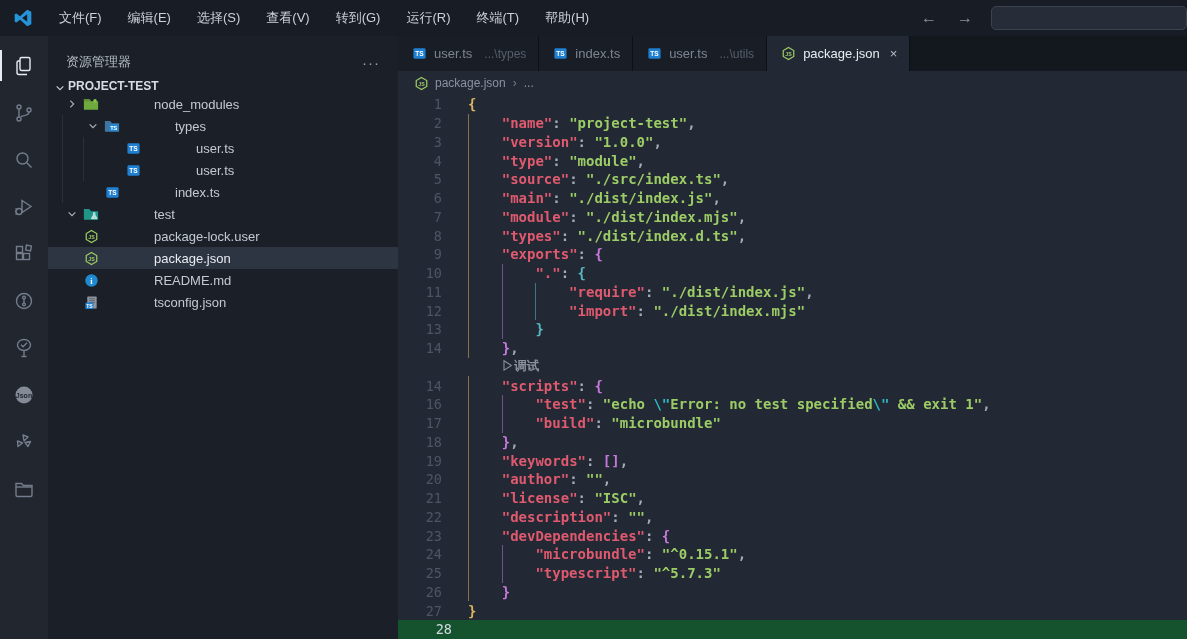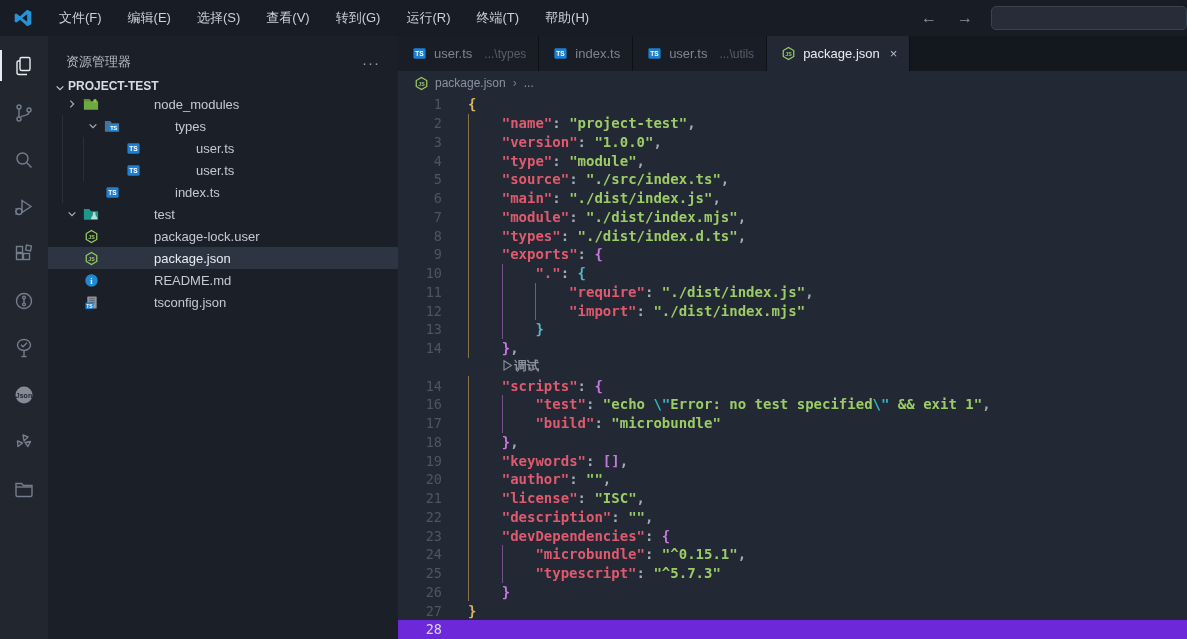--- a/index.html
+++ b/index.html
@@ -50,21 +50,21 @@
   .tab.active { background:#232934; color:#e8ecf2; }
   .tab .close { margin-left:10px; color:#b9bfc9; font-size:13px; }
   .breadcrumbs { height:24px; display:flex; align-items:center; padding-left:14px; color:#8a91a0;
                  font-size:12px; flex:none; }
   .breadcrumbs .t-icon { margin-right:5px; }
   .breadcrumbs .sep { margin:0 7px; color:#747c89; }
 
   
   .code { flex:1; font-family:"DejaVu Sans Mono", monospace; font-size:14px; overflow:hidden; }
   .line { height:18.75px; display:flex; align-items:center; }
-  .line.current { background:#6d28d9; }
+  .line.current { background:#14532d;padding-left:10px; }
   .ln { width:44px; flex:none; text-align:right; color:var(--lineno,#4c5565); font-size:13.5px; }
   .line.current .ln { color:#d2d8e1; }
   .lgap { width:26px; flex:none; }
   .lt { white-space:pre; font-weight:bold; }
   .tk-key { color:var(--c-key); } .tk-str { color:var(--c-str); } .tk-esc { color:var(--c-esc); }
   .tk-pun { color:var(--c-pun); } .tk-b1 { color:var(--c-b1); } .tk-b2 { color:var(--c-b2); } .tk-b3 { color:var(--c-b3); }
   .tk-sp { white-space:pre; }
   .tk-cl { color:#8c939f; font-weight:bold; font-size:12.5px; font-family:"Liberation Sans",sans-serif; }
   .g { display:inline-block; width:4ch; height:18.75px; vertical-align:top; }
   .g1 { border-left:1px solid rgba(216,176,93,.55); }

